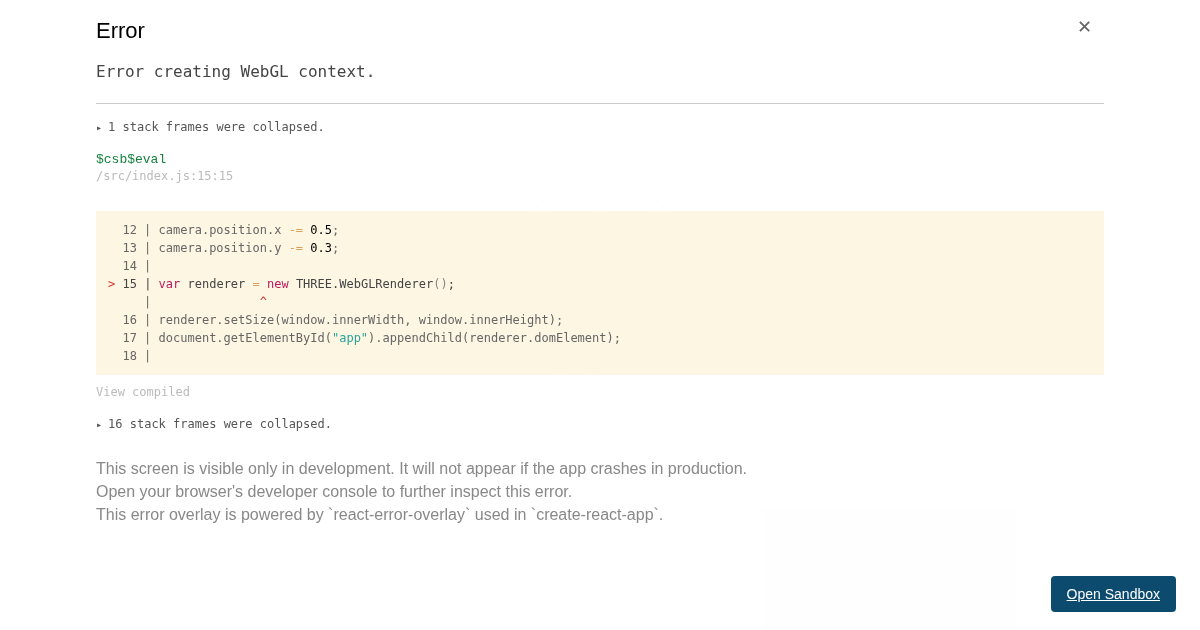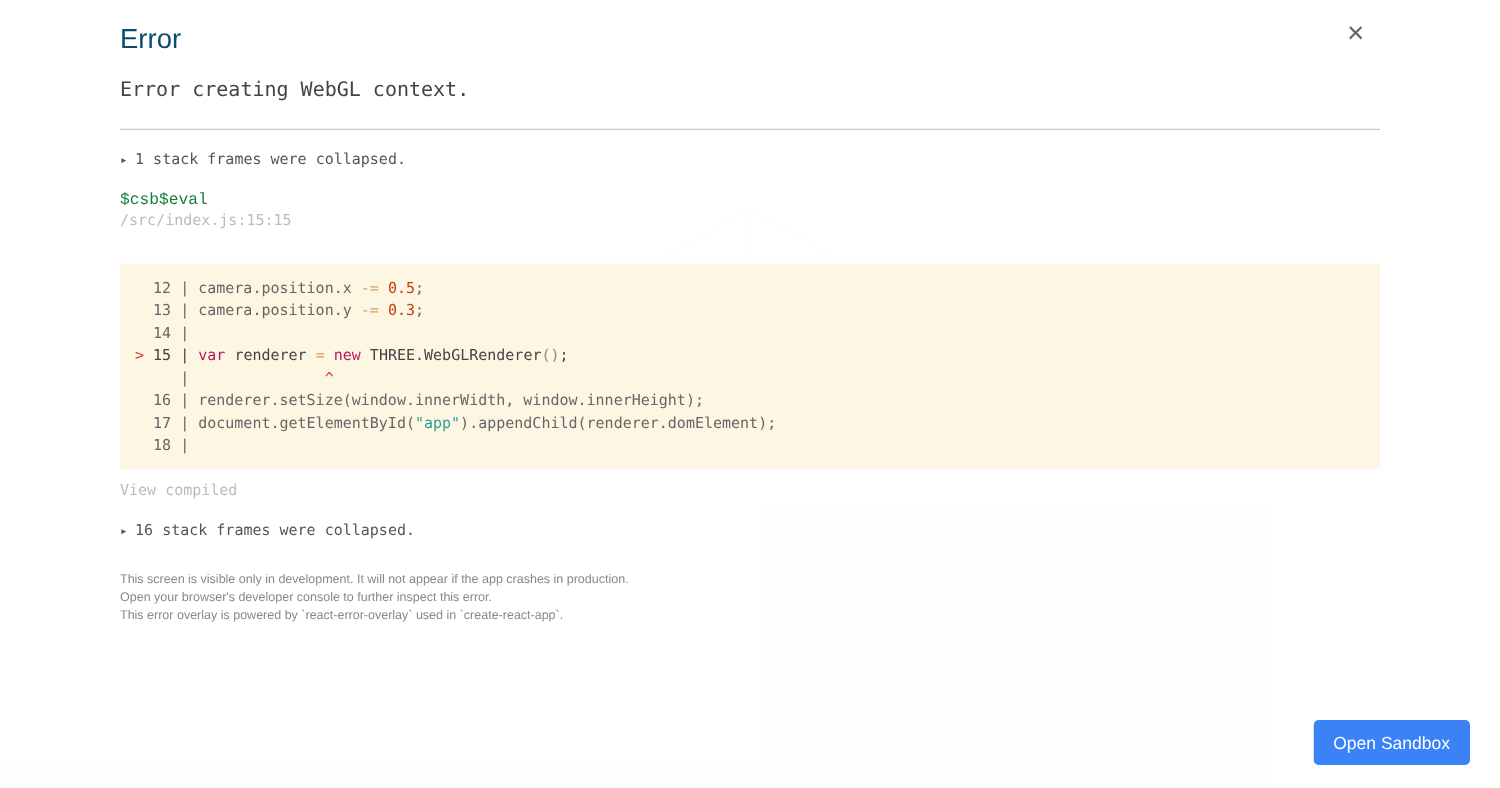--- a/index.html
+++ b/index.html
@@ -41,21 +41,21 @@
     .close-btn {
       position: absolute;
       top: 18px;
       right: 108px;
       cursor: pointer;
       color: #666;
       font-size: 18px;
       line-height: 1;
     }
     .error-title {
-      color: #0c4a6e;
+      color: #000000;
       font-size: 22px;
       font-weight: 400;
       margin-bottom: 18px;
     }
     .error-message {
       font-family: ui-monospace, "SFMono-Regular", Consolas, monospace;
       font-size: 16px;
       color: #444;
       margin-bottom: 22px;
     }
@@ -100,50 +100,51 @@
       margin-bottom: 10px;
     }
     .code-line {
       padding: 0 12px;
       white-space: pre;
     }
     .code-line.highlight {
       color: #444;
     }
     .tok-op { color: #d9a05c; }
-    .tok-num { color: #c2410c; text-align: right; }
+    .tok-num { color: #000000; text-align: right; }
     .tok-keyword { color: #be185d; }
     .tok-str { color: #2aa198; }
     .tok-caret { color: #dc322f; }
     .tok-gt { color: #dc322f; }
     .tok-punc { color: #888; }
     .view-compiled {
       font-family: ui-monospace, "SFMono-Regular", Consolas, monospace;
       font-size: 12px;
       color: #bbb;
       margin-bottom: 18px;
       cursor: pointer;
     }
     .footer-text {
-      font-size: 10px;
+      font-size: 16px;
       color: #888;
       line-height: 1.45;
       margin-top: 26px;
     }
     .open-sandbox {
       position: absolute;
       bottom: 18px;
       right: 24px;
-      background: #3b82f6;
+      background: #0c4a6e;
       color: #fff;
       padding: 10px 16px;
       font-size: 14px;
       border-radius: 4px;
       cursor: pointer;
       z-index: 2;
+      text-decoration: underline;
     }
   </style>
 </head>
 <body>
 
 <div class="bg-loading">
   <div class="cube-wrapper">
     <svg width="140" height="160" viewBox="0 0 140 160">
       <g stroke="#888" stroke-width="1.2" fill="none">
         <path d="M70 5 L135 42 L135 118 L70 155 L5 118 L5 42 Z"></path>

